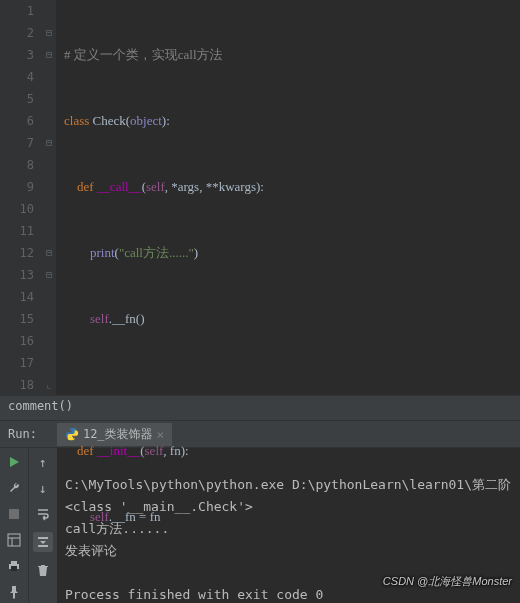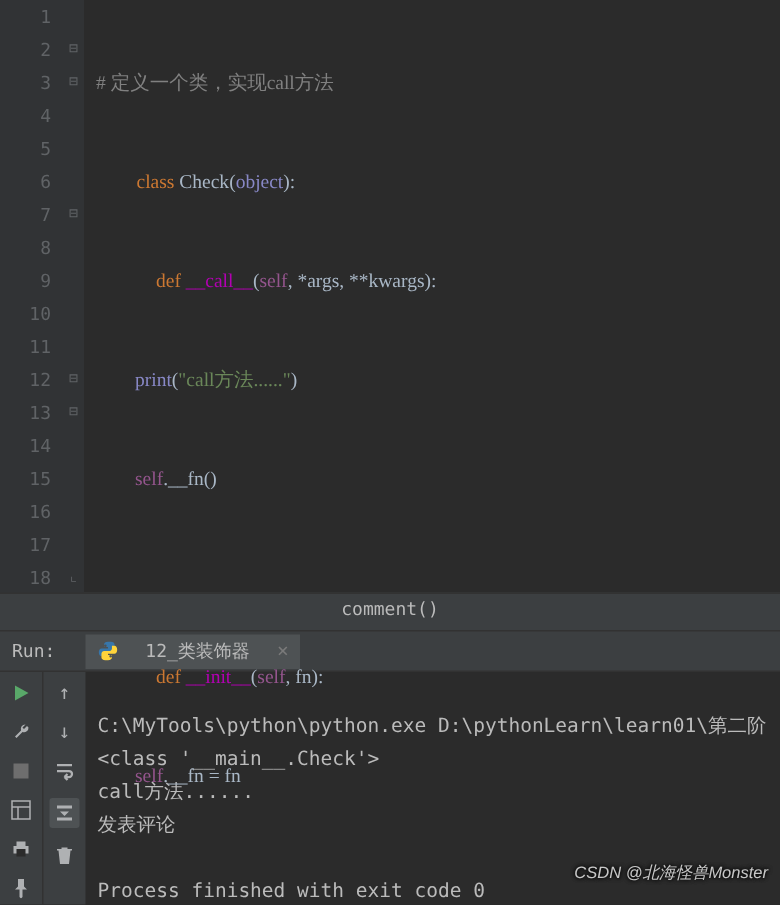--- a/index.html
+++ b/index.html
@@ -41,54 +41,53 @@
   .fold-col div { height: 22px; text-align: center; }
   .code {
     flex: 1;
     padding-left: 8px;
     line-height: 22px;
     white-space: pre;
     position: relative;
     font-family: Liberation Serif, serif;
   }
   .line { height: 22px; }
-  .kw { color: #cc7832; margin-left: 27px; }
+  .kw { color: #cc7832; }
   .mg { color: #b200b2; }
   .bi { color: #8888c6; }
   .st { color: #6a8759; }
   .cm { color: #808080; }
   .sf { color: #94558d; }
   .id { color: #a9b7c6; }
   .breadcrumb {
     background: #3c3f41;
     color: #bbbbbb;
     font-size: 12px;
     padding: 3px 8px;
     border-top: 1px solid #323232;
     border-bottom: 1px solid #323232;
     height: 18px;
-    text-align: center;
   }
   .run-bar {
     background: #3c3f41;
     display: flex;
     align-items: center;
     height: 26px;
     border-bottom: 1px solid #323232;
     font-size: 12px;
   }
   .run-bar .label { color: #bbbbbb; padding-left: 8px; padding-right: 20px; }
   .tab {
     display: flex;
     align-items: center;
     background: #4e5254;
     padding: 3px 8px;
     border-radius: 0;
     color: #bbbbbb;
-    gap: 18px;
+    gap: 4px;
   }
   .tab .close { color: #7a7a7a; cursor: pointer; font-size: 13px; }
   .py-icon {
     width: 14px; height: 14px;
     display: inline-block;
   }
   .console-area {
     display: flex;
     height: 158px;
     background: #2b2b2b;

